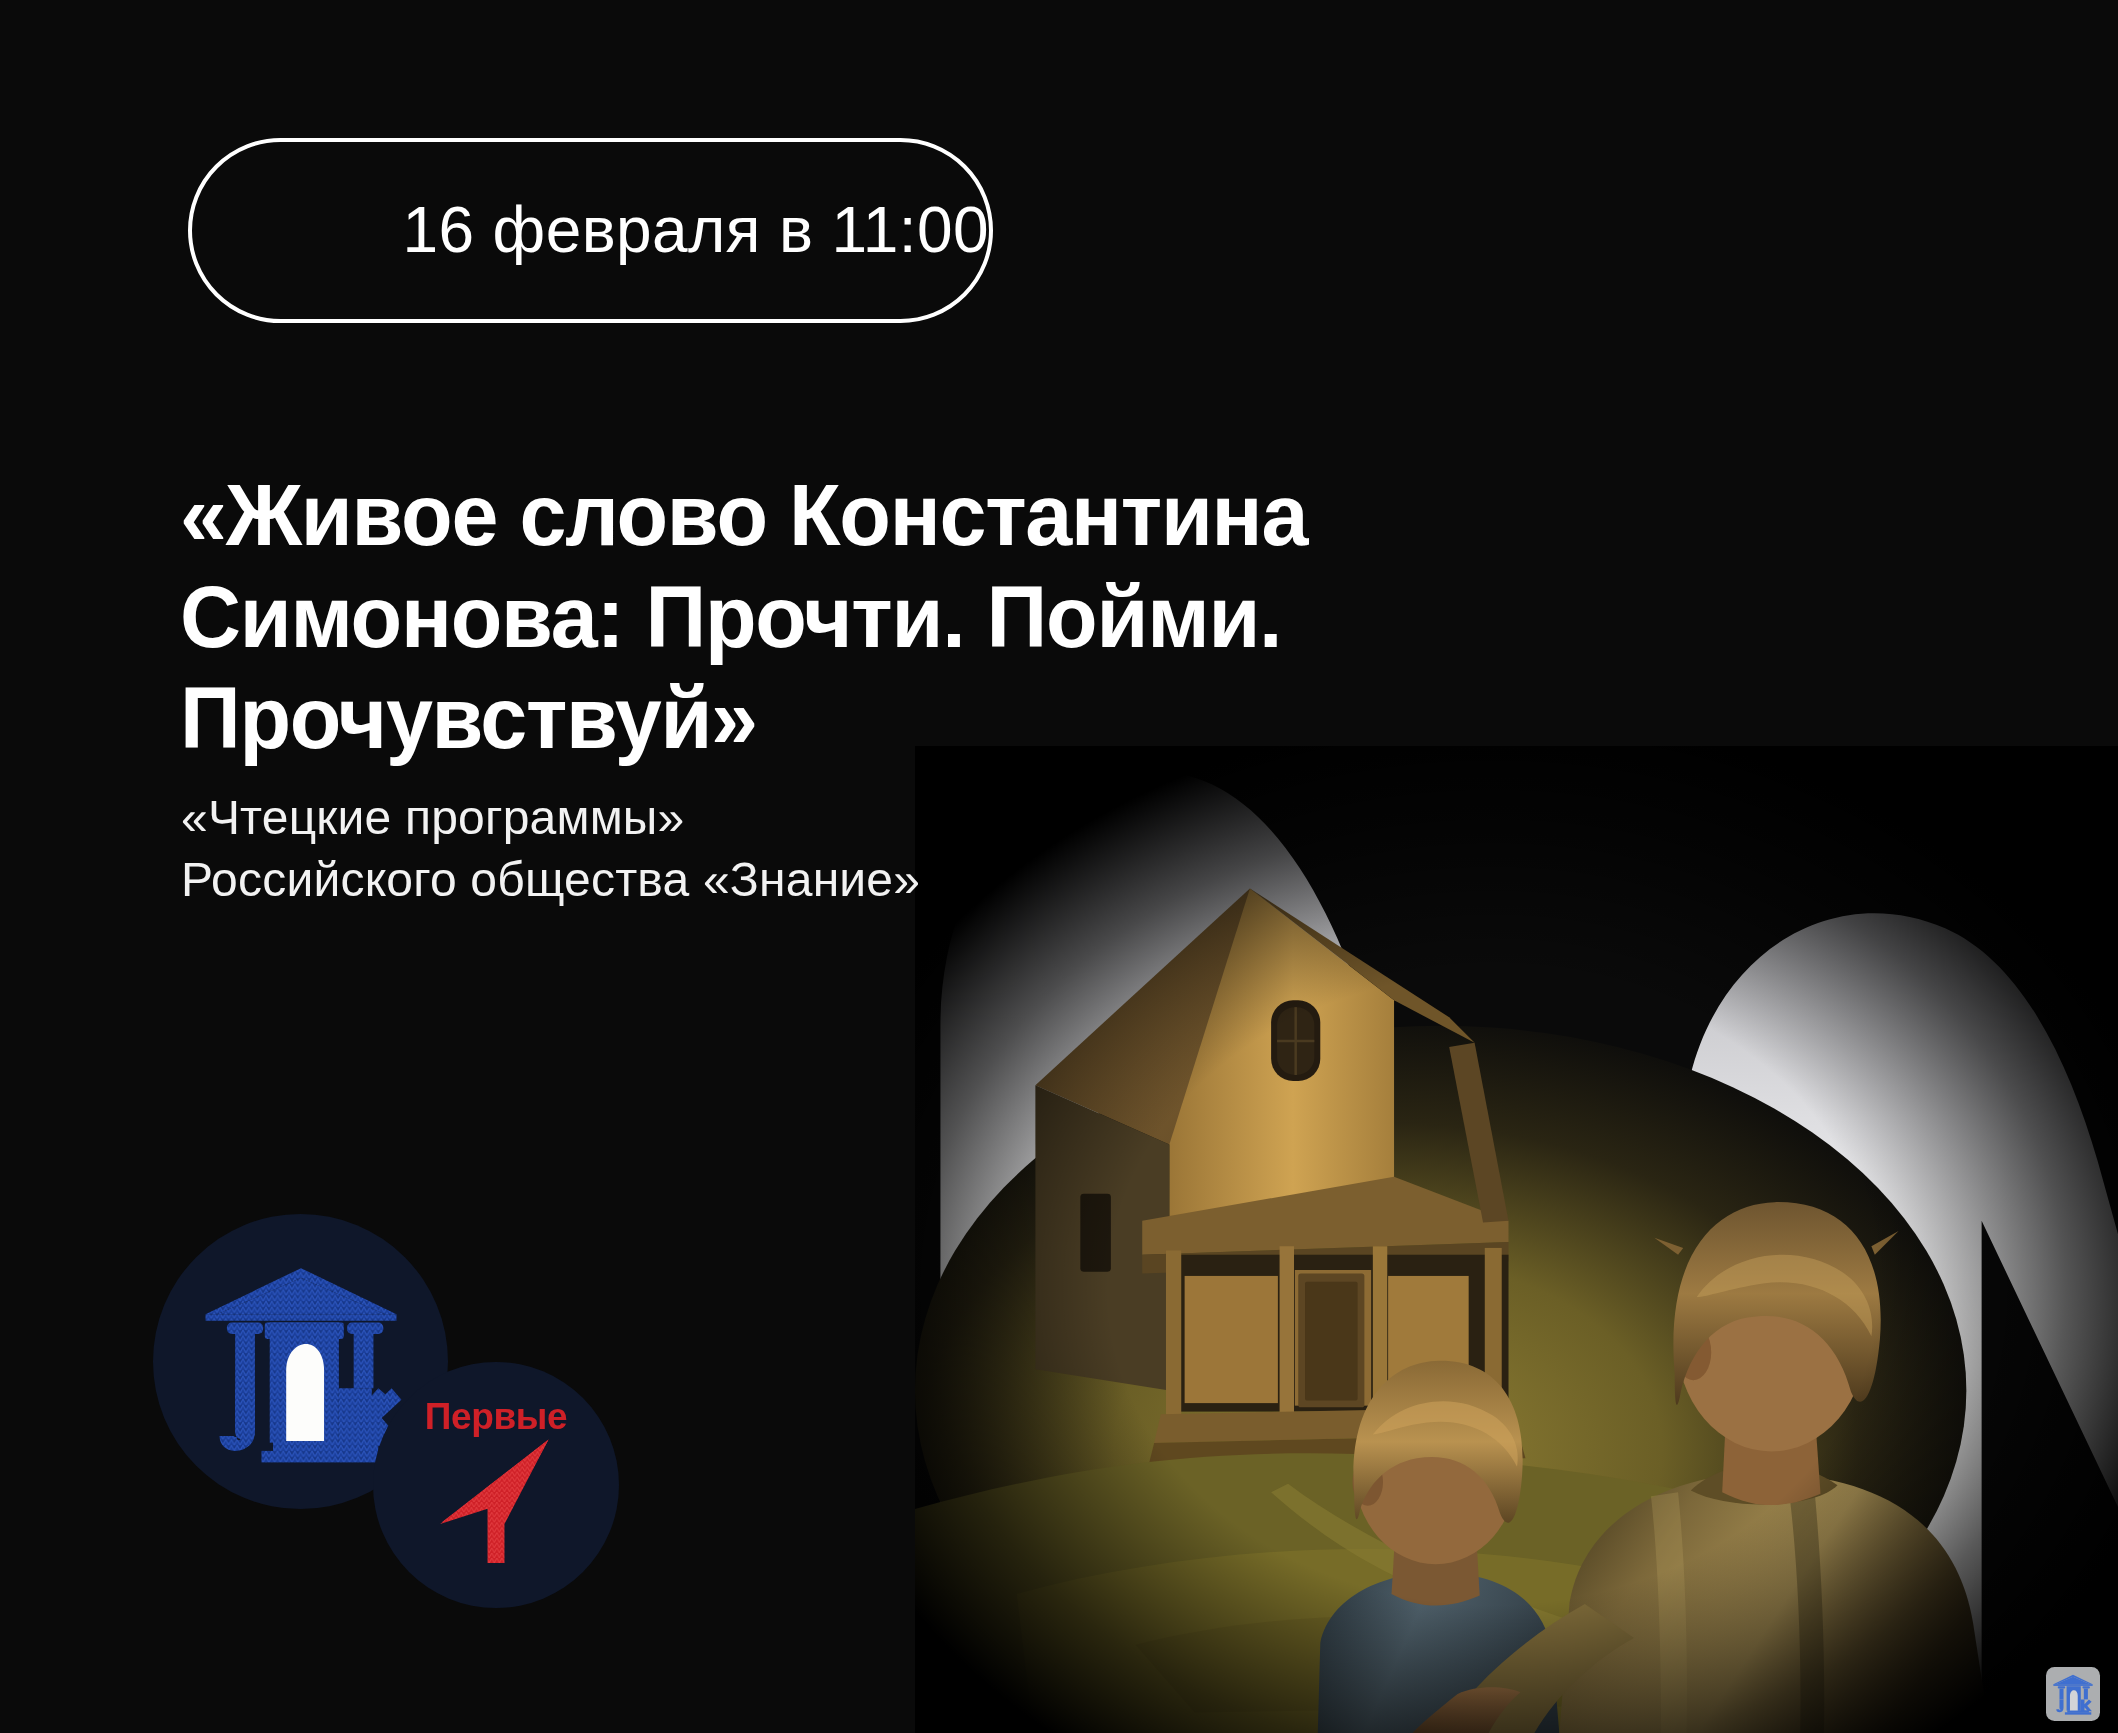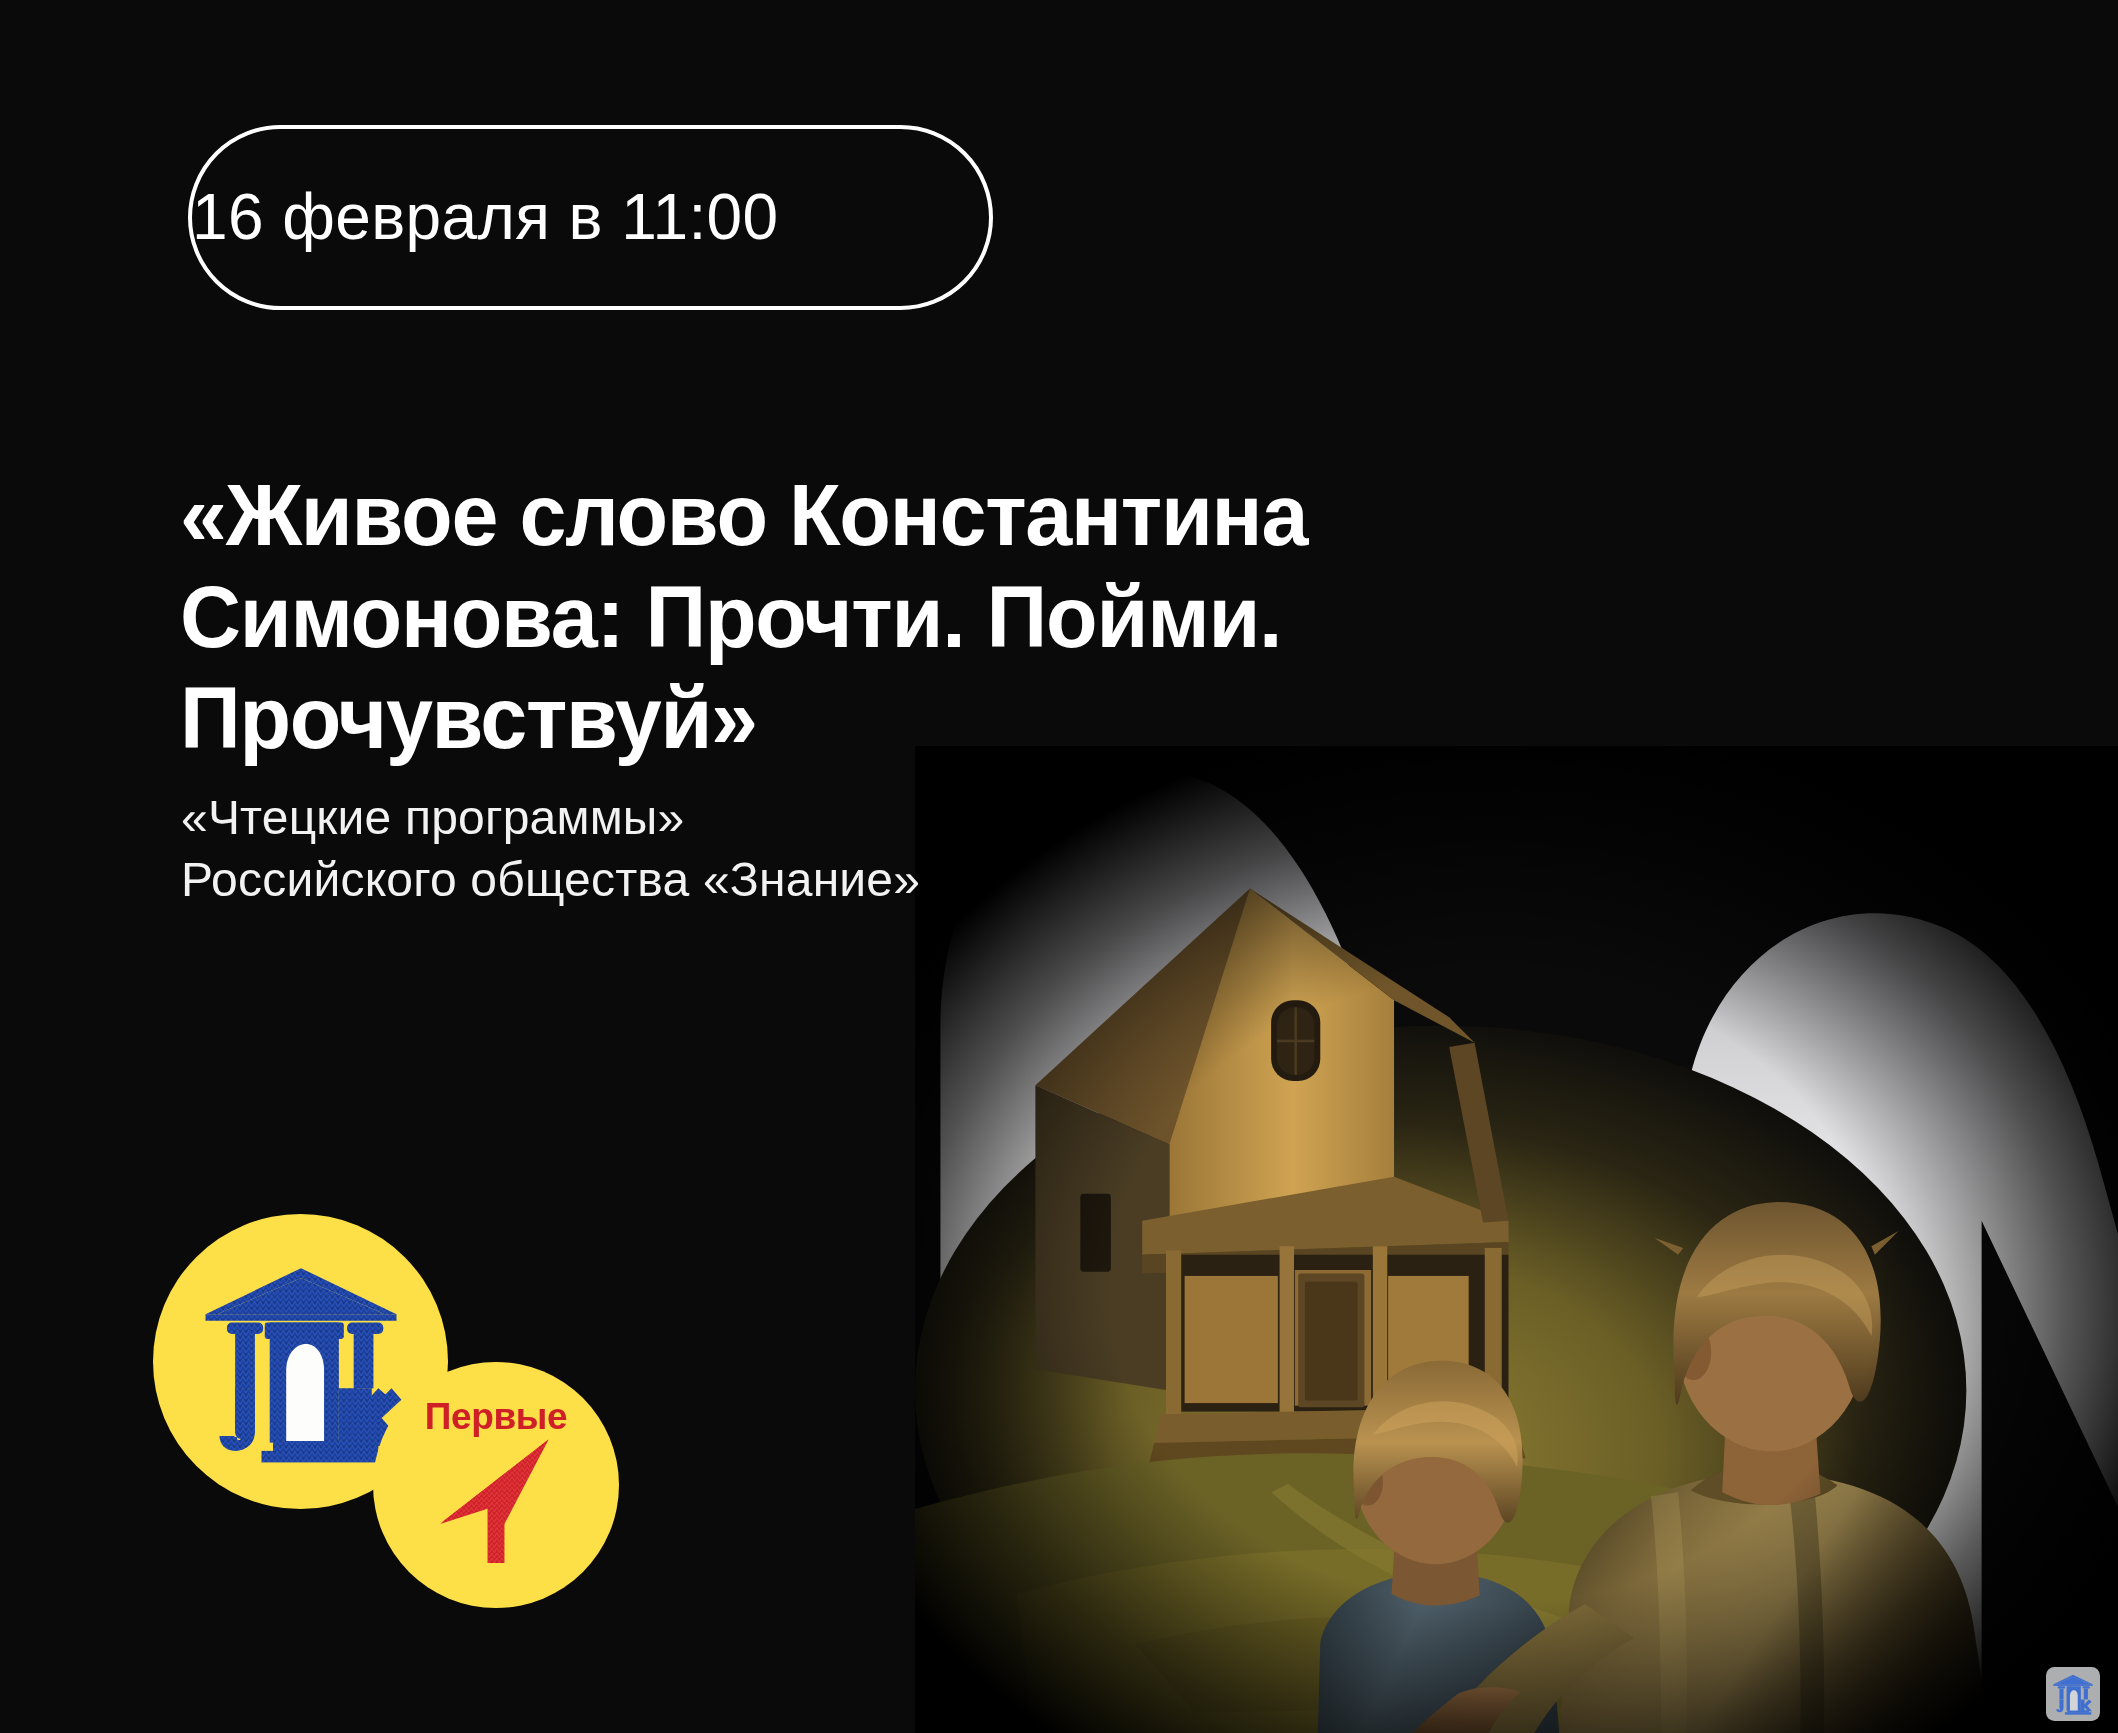--- a/index.html
+++ b/index.html
@@ -39,29 +39,29 @@
   .scene {
     position: absolute;
     inset: 0;
     z-index: 2;
   }
 
   
   .badge {
     position: absolute;
     left: 188px;
-    top: 125px;
+    top: 138px;
     width: 805px;
     height: 185px;
     border: 4.2px solid #ffffff;
     border-radius: 102px;
     box-sizing: border-box;
     display: flex;
     flex-direction: column;
-    align-items: flex-start;
+    align-items: flex-end;
     justify-content: center;
     z-index: 20;
   }
   .badge-line {
     color: #ffffff;
     font-size: 64px;
     line-height: 1.14;
     letter-spacing: 0.4px;
     font-weight: 400;
     white-space: nowrap;
@@ -98,21 +98,21 @@
     letter-spacing: 0.2px;
   }
   .subtitle-line { display: block; white-space: nowrap; }
 
   
   .logo-group { position: absolute; left: 153px; top: 1214px; z-index: 25; }
 
   .logo-circle {
     position: absolute;
     border-radius: 50%;
-    background: #fde047;
+    background: #0f172a;
     display: flex;
     align-items: center;
     justify-content: center;
     text-align: right;
   }
   .logo-npk-circle { left: 0; top: 0; width: 295px; height: 295px; }
   .logo-pervye-circle { left: 220px; top: 148px; width: 246px; height: 246px; }
 
   .logo-npk-svg { width: 214px; height: 214px; display: block; }
   .logo-pervye-inner {

